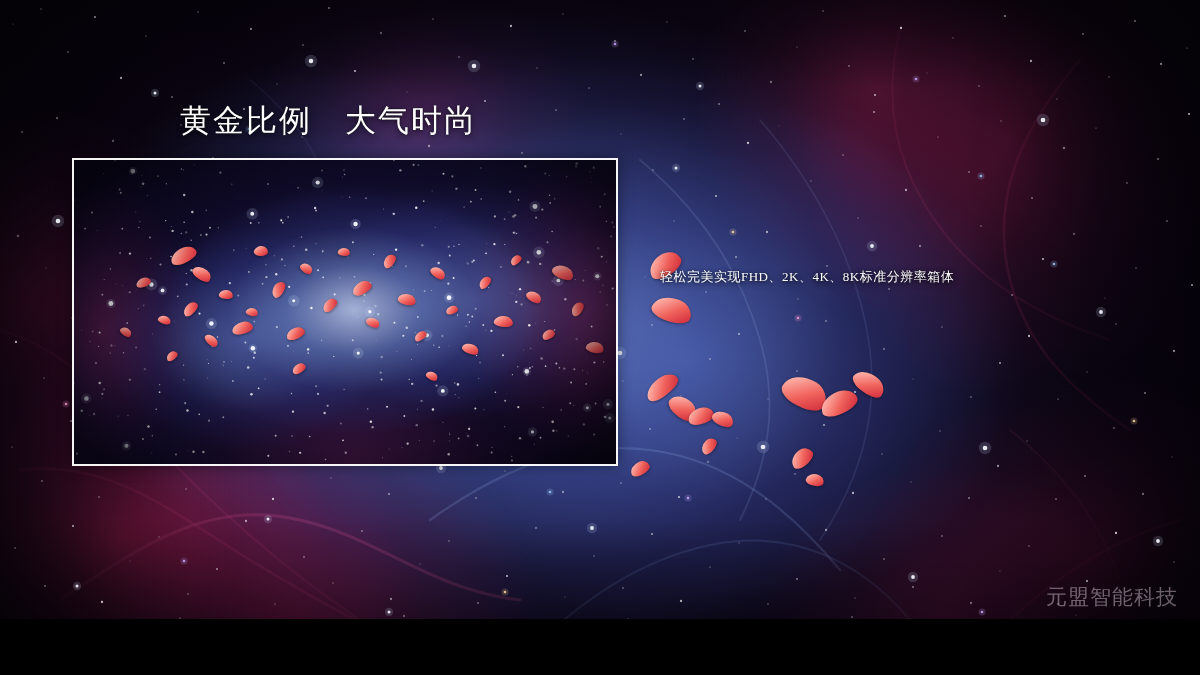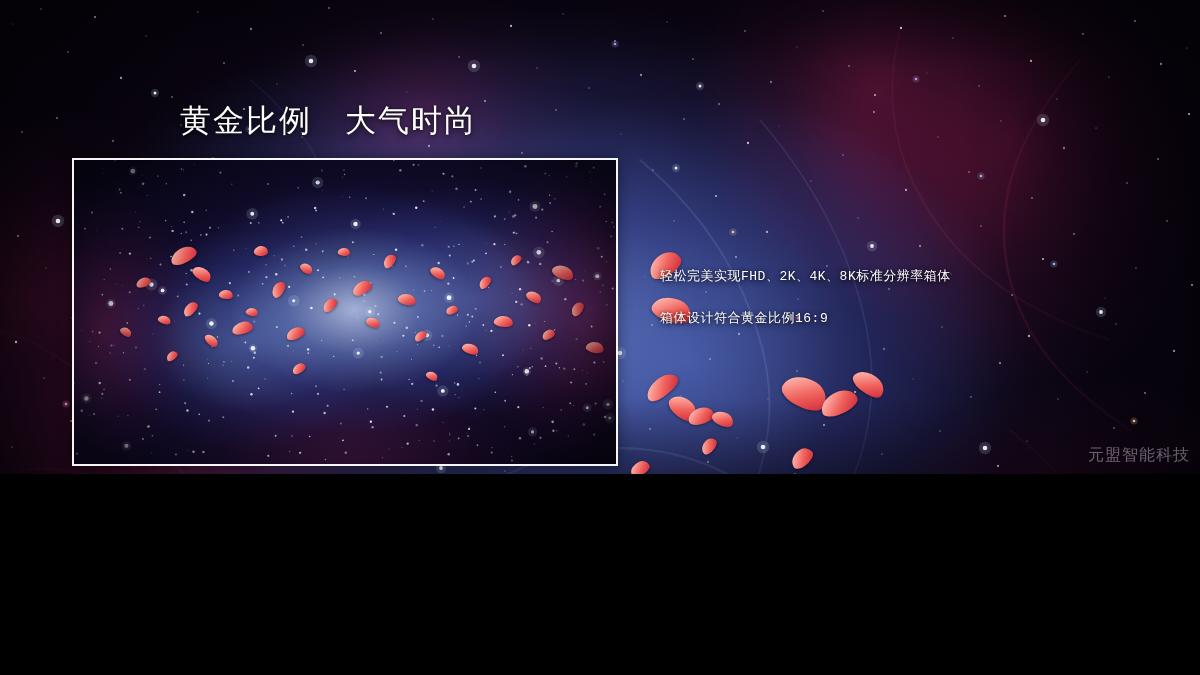--- a/index.html
+++ b/index.html
@@ -3,23 +3,23 @@
 <meta charset="utf-8">
 <style>
   html, body {
     margin: 0;
     padding: 0;
     background: #000;
   }
   #slide {
     position: relative;
     width: 1200px;
-    height: 474px;
+    height: 619px;
     overflow: hidden;
-    font-family: Liberation Mono, monospace;
+    font-family: Liberation Serif, serif;
     background: #a21caf;
   }
 
   
   .bg-layer {
     position: absolute;
     inset: 0;
     pointer-events: none;
   }
 
@@ -203,23 +203,23 @@
     font-size: 13px;
     line-height: 42px;
     color: #ffffff;
     letter-spacing: 0.5px;
     white-space: pre;
     text-shadow: 0 2px 6px rgba(0,0,0,0.78), 0 0 3px rgba(0,0,0,0.55);
   }
 
   #watermark {
     position: absolute;
-    right: 10px;
+    right: 22px;
     bottom: 8px;
-    font-size: 16px;
+    font-size: 21px;
     letter-spacing: 1px;
     color: rgba(205,190,205,0.50);
     white-space: pre;
     margin-left: 28px;
   }
 </style>
 </head>
 <body>
 
 <div id="slide">
@@ -1153,18 +1153,17 @@
       <div class="petal" style="left: 852px; top: 374px; width: 34px; height: 20px; transform: rotate(40deg);"></div>
       <div class="petal" style="left: 790px; top: 450px; width: 24px; height: 16px; transform: rotate(-36deg);"></div>
       <div class="petal" style="left: 806px; top: 474px; width: 18px; height: 12px; transform: rotate(18deg);"></div>
       <div class="petal" style="left: 630px; top: 462px; width: 20px; height: 13px; transform: rotate(-24deg);"></div>
     </div>
 
   <div id="headline">黄金比例　大气时尚</div>
 
   <div id="body-copy">
     <div class="body-line">轻松完美实现FHD、2K、4K、8K标准分辨率箱体</div>
-    <div class="body-line">箱体设计符合黄金比例16:9</div>
   </div>
 
   <div id="watermark">元盟智能科技</div>
 
 </div>
 
 </body></html>

